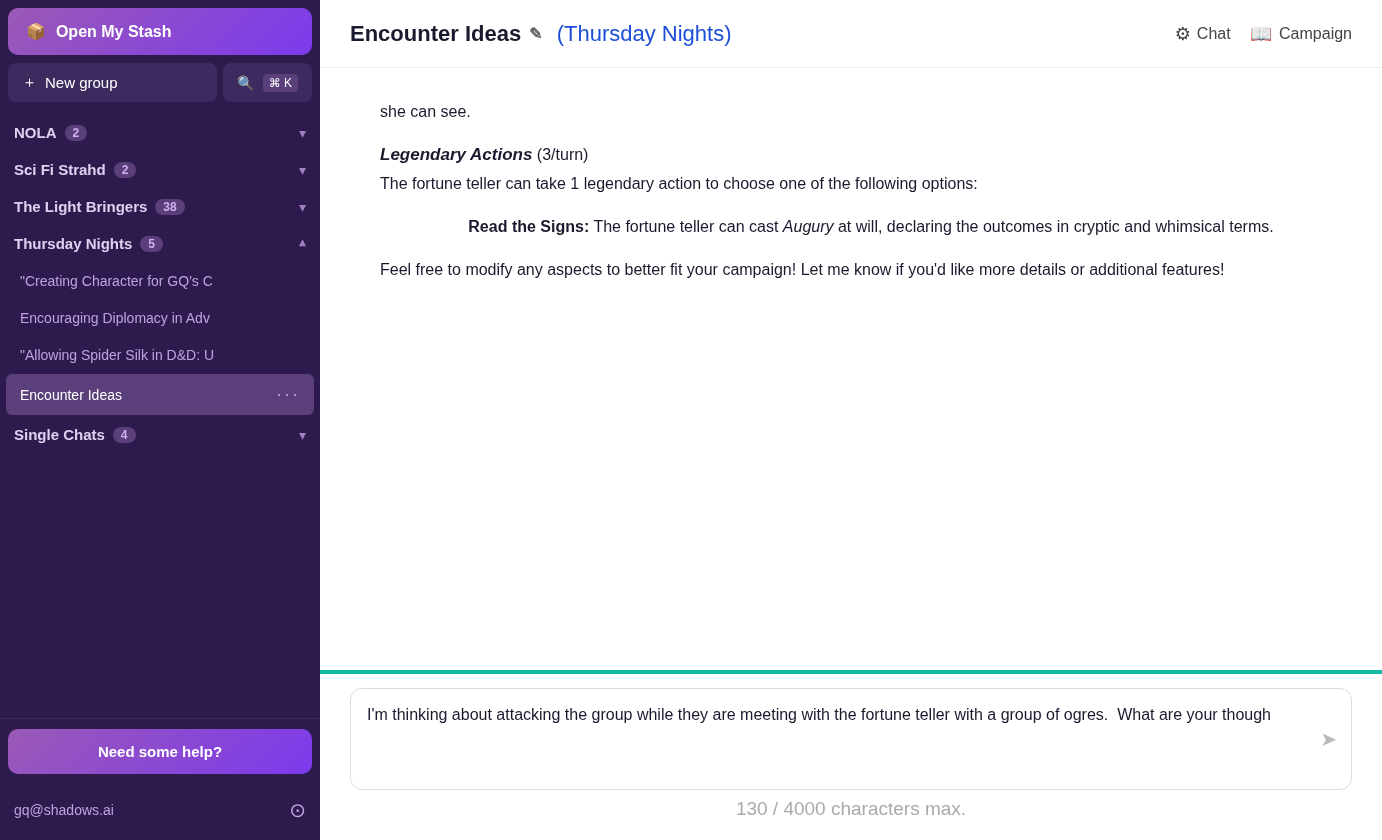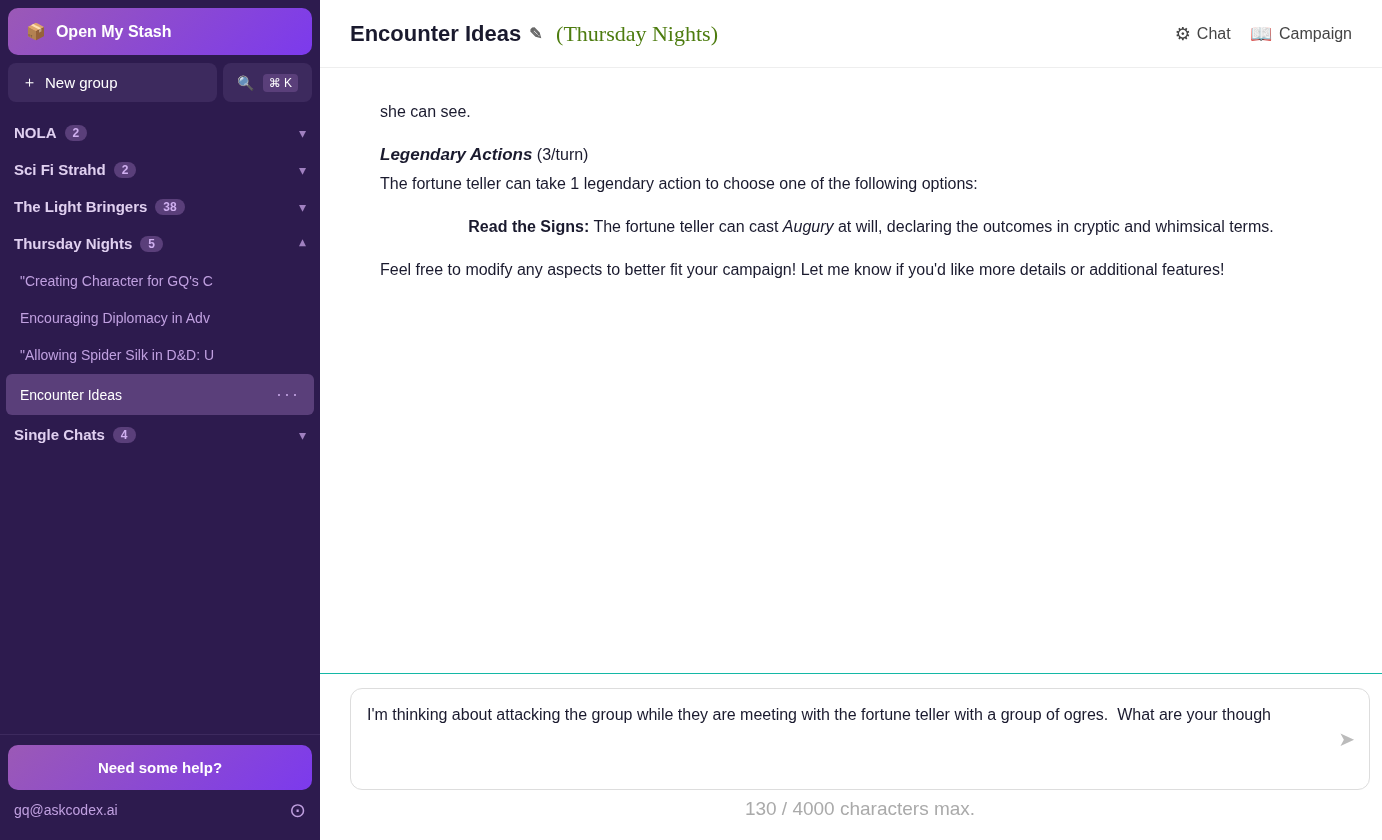--- a/index.html
+++ b/index.html
@@ -133,21 +133,21 @@
     .help-btn {
       width: 100%;
       background: linear-gradient(135deg, #9b59b6, #7c3aed);
       border: none;
       border-radius: 10px;
       color: #fff;
       padding: 14px;
       font-size: 15px;
       font-weight: 600;
       cursor: pointer;
-      margin-bottom: 0;
+      margin-bottom: 16px;
     }
     .user-row {
       display: flex;
       align-items: center;
       justify-content: space-between;
       padding: 8px 6px;
     }
     .user-email { color: #c0a0e0; font-size: 14px; }
     .user-menu-btn { background: none; border: none; color: #c0a0e0; font-size: 20px; cursor: pointer; }
 
@@ -170,21 +170,21 @@
     }
     #chat-title {
       font-size: 22px;
       font-weight: 600;
       color: #1a1a2e;
       display: flex;
       align-items: center;
       gap: 8px;
     }
     .edit-icon { font-size: 16px; color: #666; cursor: pointer; }
-    .campaign-label { color: #4d7c0f; font-weight: 400; font-family: Liberation Serif, serif; }
+    .campaign-label { color: #1d4ed8; font-weight: 400; }
 
     .topbar-actions {
       display: flex;
       align-items: center;
       gap: 20px;
     }
     .topbar-action {
       display: flex;
       align-items: center;
       gap: 6px;
@@ -211,22 +211,22 @@
     .message-text p { margin-bottom: 16px; }
     .message-text .section-heading { font-weight: 700; font-size: 17px; margin-bottom: 8px; display: inline; font-style: italic; }
     .message-text .bold { font-weight: 700; }
     .message-text .indent-block {
       padding-left: 40px;
       margin-bottom: 0;
       text-align: center;
     }
 
     #input-area {
-      padding: 14px 12px 20px 30px;
-      border-top: 1px solid #14b8a6;
+      padding: 14px 30px 20px 30px;
+      border-top: 4px solid #14b8a6;
     }
     .input-container {
       border: 1px solid #ddd;
       border-radius: 12px;
       padding: 14px 50px 14px 16px;
       position: relative;
       min-height: 80px;
       display: flex;
       align-items: flex-start;
     }
@@ -322,21 +322,21 @@
         <span>Single Chats</span>
         <span class="section-count">4</span>
       </span>
       <span class="chevron ">▾</span>
     </div>
     </div>
 
   <div class="sidebar-footer">
     <button class="help-btn">Need some help?</button>
     <div class="user-row">
-      <span class="user-email">gq@askcodex.ai</span>
+      <span class="user-email">gq@shadows.ai</span>
       <button class="user-menu-btn">⊙</button>
     </div>
   </div>
 </div>
 
 <div id="main">
 
   <div id="topbar">
     <div id="chat-title">
       <span>Encounter Ideas</span>

